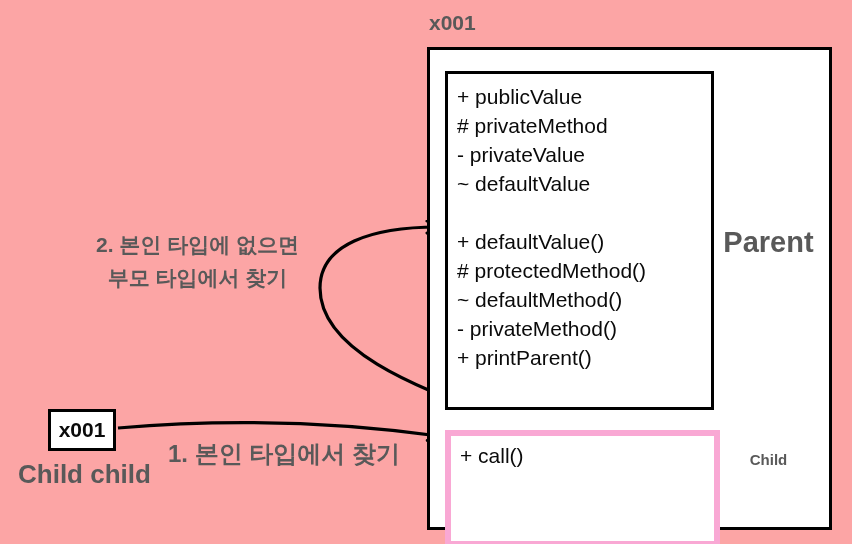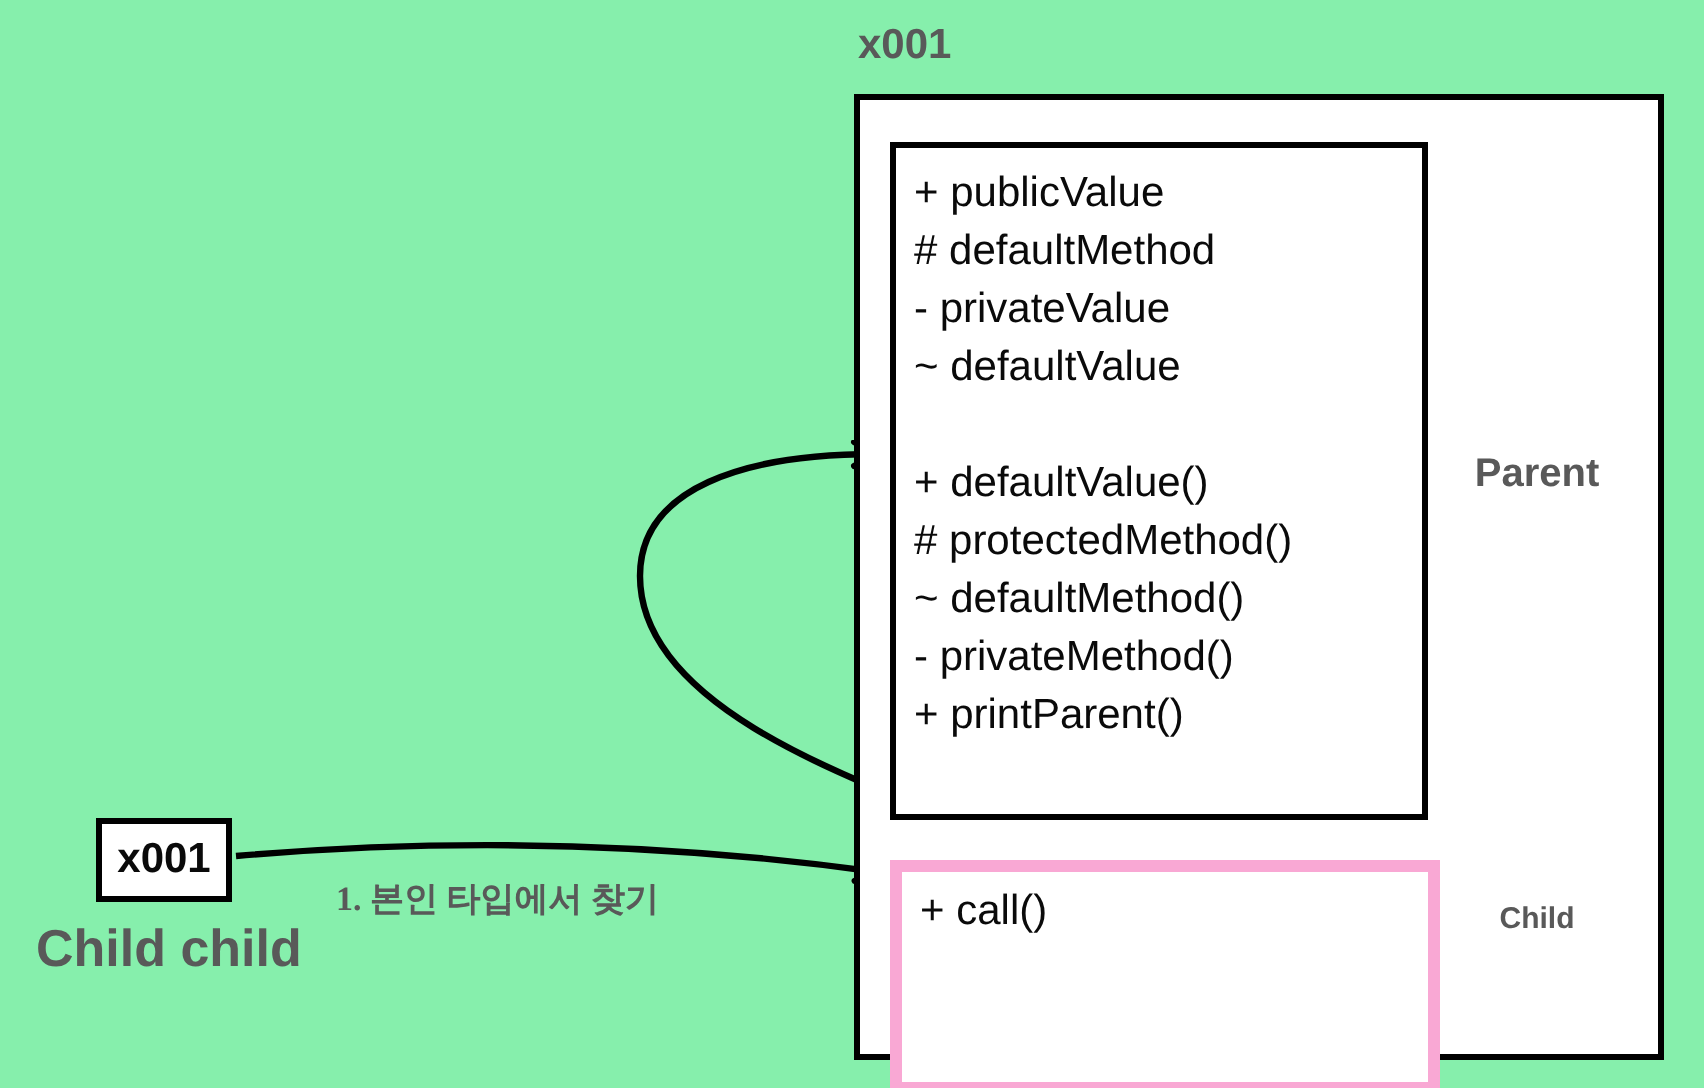--- a/index.html
+++ b/index.html
@@ -5,21 +5,21 @@
   html, body {
     margin: 0;
     padding: 0;
     background: #ffffff;
     font-family: "Liberation Sans", "DejaVu Sans", sans-serif;
   }
   .canvas {
     position: relative;
     width: 852px;
     height: 544px;
-    background: #86efac;
+    background: #fca5a5;
     overflow: hidden;
   }
   .abs { position: absolute; }
   svg.arrows {
     position: absolute;
     left: 0; top: 0;
     width: 852px; height: 544px;
     pointer-events: none;
   }
   .gray-label {
@@ -49,21 +49,21 @@
     font-weight: normal;
     color: #0a0a0a;
     line-height: 29px;
     white-space: nowrap;
   }
   .member-gap { height: 29px; }
   .parent-type-label {
     left: 705px; top: 226px;
     width: 127px;
     text-align: center;
-    font-size: 20px;
+    font-size: 29px;
   }
   .child-box {
     left: 445px; top: 418px;
     width: 254px; height: 84px;
     border: 6px solid #f9a8d4;
     background: #ffffff;
     padding: 5px 0 16px 9px;
     box-sizing: content-box;
     margin-top: 12px;
   }
@@ -91,23 +91,22 @@
   }
   .step2-annotation {
     left: 50px; top: 228px;
     width: 295px;
     text-align: center;
     font-size: 21px;
     line-height: 33px;
   }
   .step1-annotation {
     left: 168px; top: 438px;
-    font-size: 17px;
+    font-size: 24px;
     white-space: nowrap;
-    font-family: Liberation Serif, serif;
   }
 </style>
 </head>
 <body>
 
 <div class="canvas">
 
   <svg class="arrows" viewBox="0 0 852 544">
     <defs>
       <marker id="arrowhead" markerUnits="userSpaceOnUse" markerWidth="20" markerHeight="20" refX="13" refY="7" orient="auto">
@@ -118,21 +117,21 @@
     <path d="M 497 417 C 420 388, 320 352, 320 288 C 320 244, 372 227, 438 227" fill="none" stroke="#000" stroke-width="3.2" marker-end="url(#arrowhead)"></path>
   </svg>
 
   <div class="abs gray-label outer-ref-label">x001</div>
 
   <div class="abs outer-box"></div>
 
   <div class="abs parent-box">
     <div>
         <div class="member-line">+ publicValue</div>
-        <div class="member-line"># defaultMethod</div>
+        <div class="member-line"># privateMethod</div>
         <div class="member-line">- privateValue</div>
         <div class="member-line">~ defaultValue</div>
       </div>
     <div class="member-gap"></div>
     <div>
         <div class="member-line">+ defaultValue()</div>
         <div class="member-line"># protectedMethod()</div>
         <div class="member-line">~ defaultMethod()</div>
         <div class="member-line">- privateMethod()</div>
         <div class="member-line">+ printParent()</div>
@@ -146,16 +145,20 @@
         <div class="member-line">+ call()</div>
       </div>
   </div>
 
   <div class="abs gray-label child-type-label">Child</div>
 
   <div class="abs var-box">x001</div>
 
   <div class="abs gray-label var-name-label">Child child</div>
 
+  <div class="abs gray-label step2-annotation">
+    <div>2. 본인 타입에 없으면</div>
+    <div>부모 타입에서 찾기</div>
+  </div>
 
   <div class="abs gray-label step1-annotation">1. 본인 타입에서 찾기</div>
 
 </div>
 
 </body></html>

